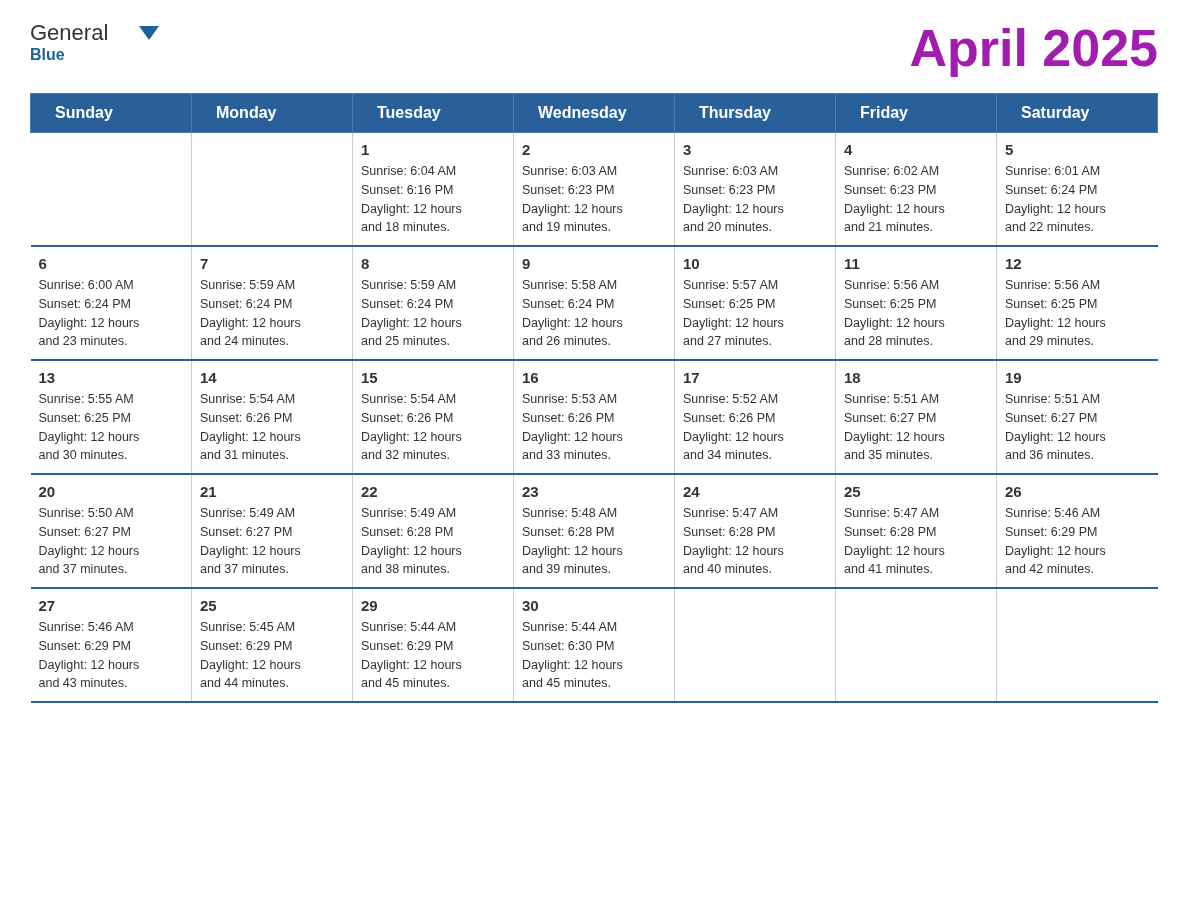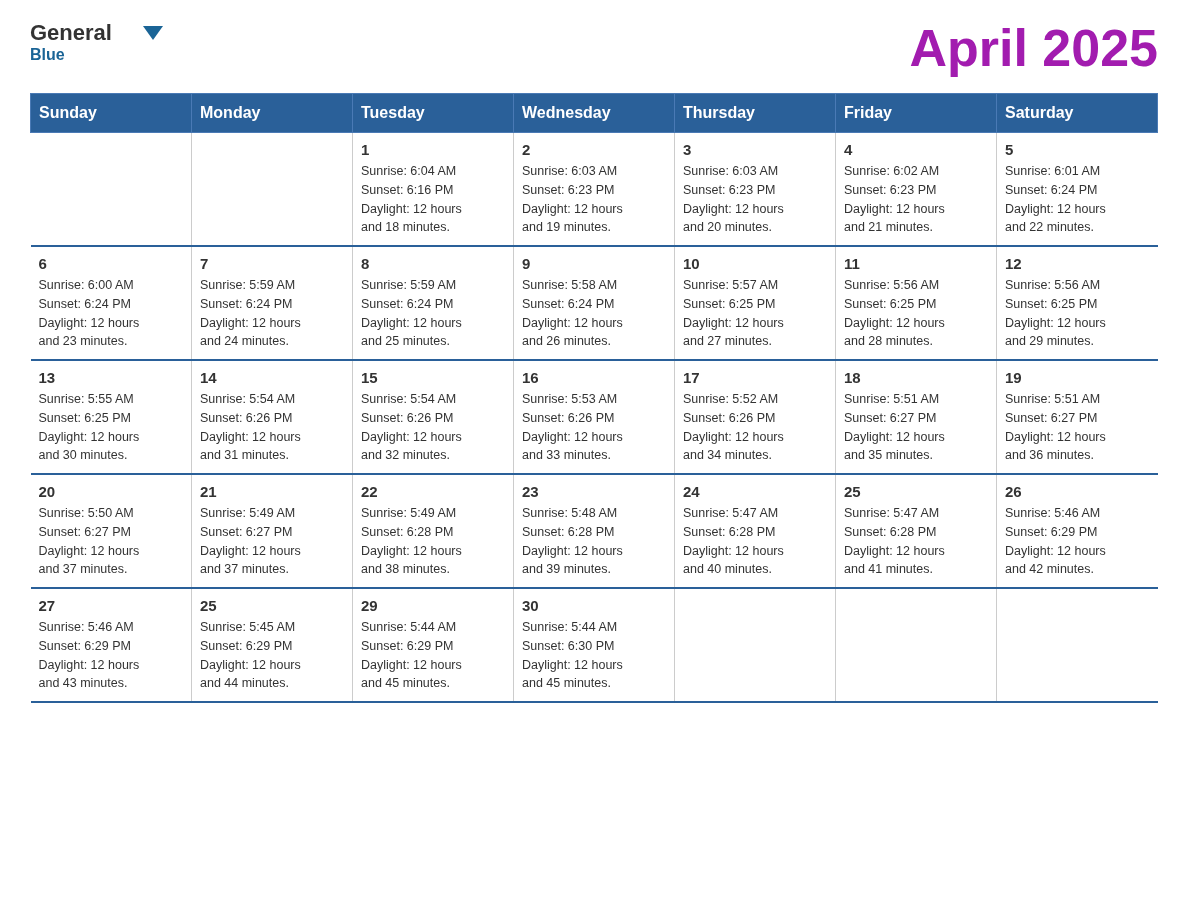--- a/index.html
+++ b/index.html
@@ -19,21 +19,21 @@
     }
     .logo {
       display: flex;
       flex-direction: column;
       align-items: flex-start;
     }
     .logo-top {
       display: flex;
       align-items: center;
       font-size: 22px;
-      font-weight: bold;
+      font-weight: normal;
       color: #333;
       gap: 29px;
     }
     .logo-general { color: #333; }
     .logo-triangle {
       width: 0; height: 0;
       border-left: 10px solid transparent;
       border-right: 10px solid transparent;
       border-top: 14px solid #1a6496;
       margin: 0 2px;
@@ -63,21 +63,21 @@
       border-collapse: collapse;
       table-layout: fixed;
     }
     thead tr {
       background-color: #2a6099;
     }
     thead th {
       color: #fff;
       font-size: 16px;
       font-weight: bold;
-      padding: 10px 8px;
+      padding: 10px 24px;
       text-align: left;
       border: 1px solid #4a7ab5;
     }
     tbody tr {
       border-bottom: 2px solid #2a6099;
     }
     tbody td {
       vertical-align: top;
       padding: 8px 8px;
       border-right: 1px solid #ccc;

